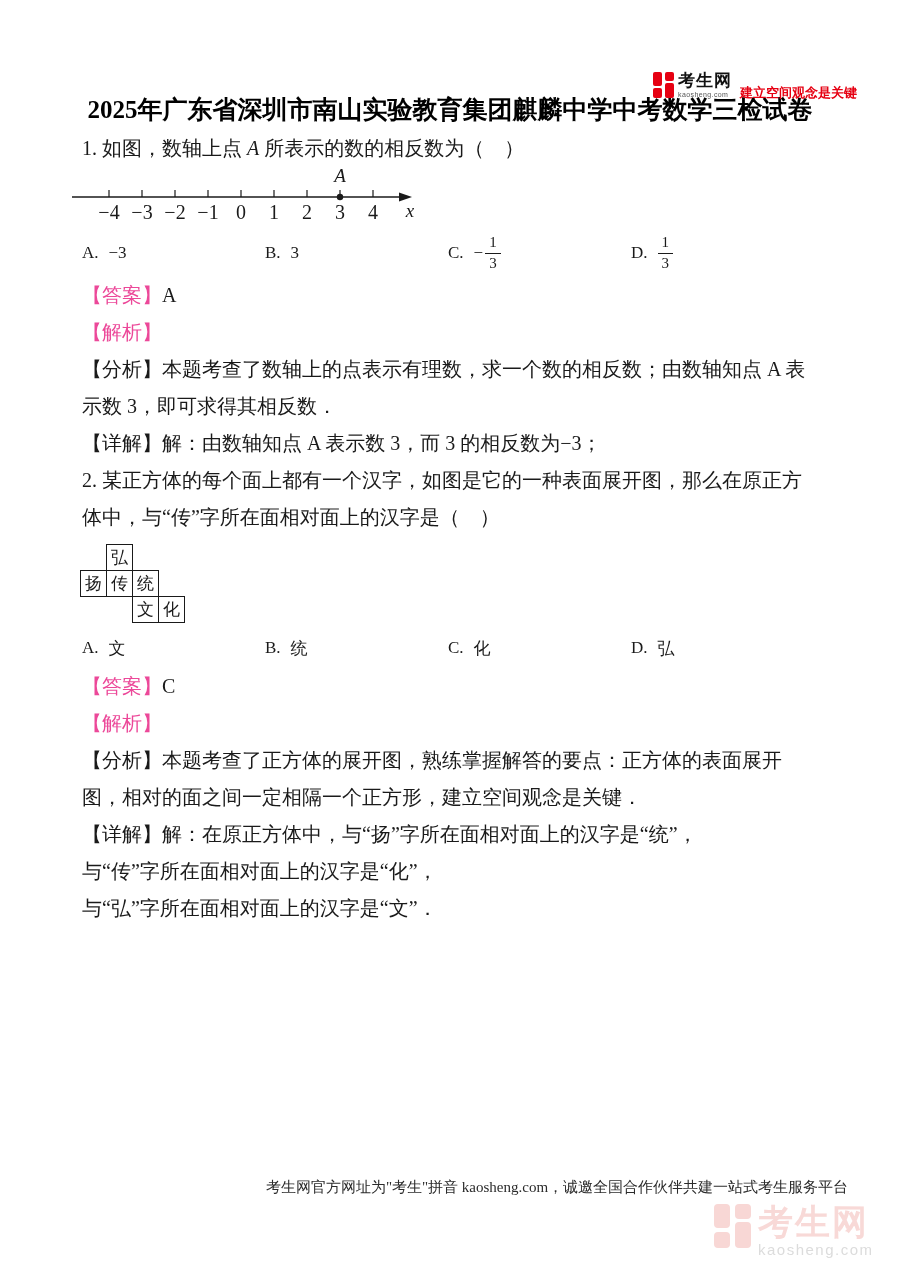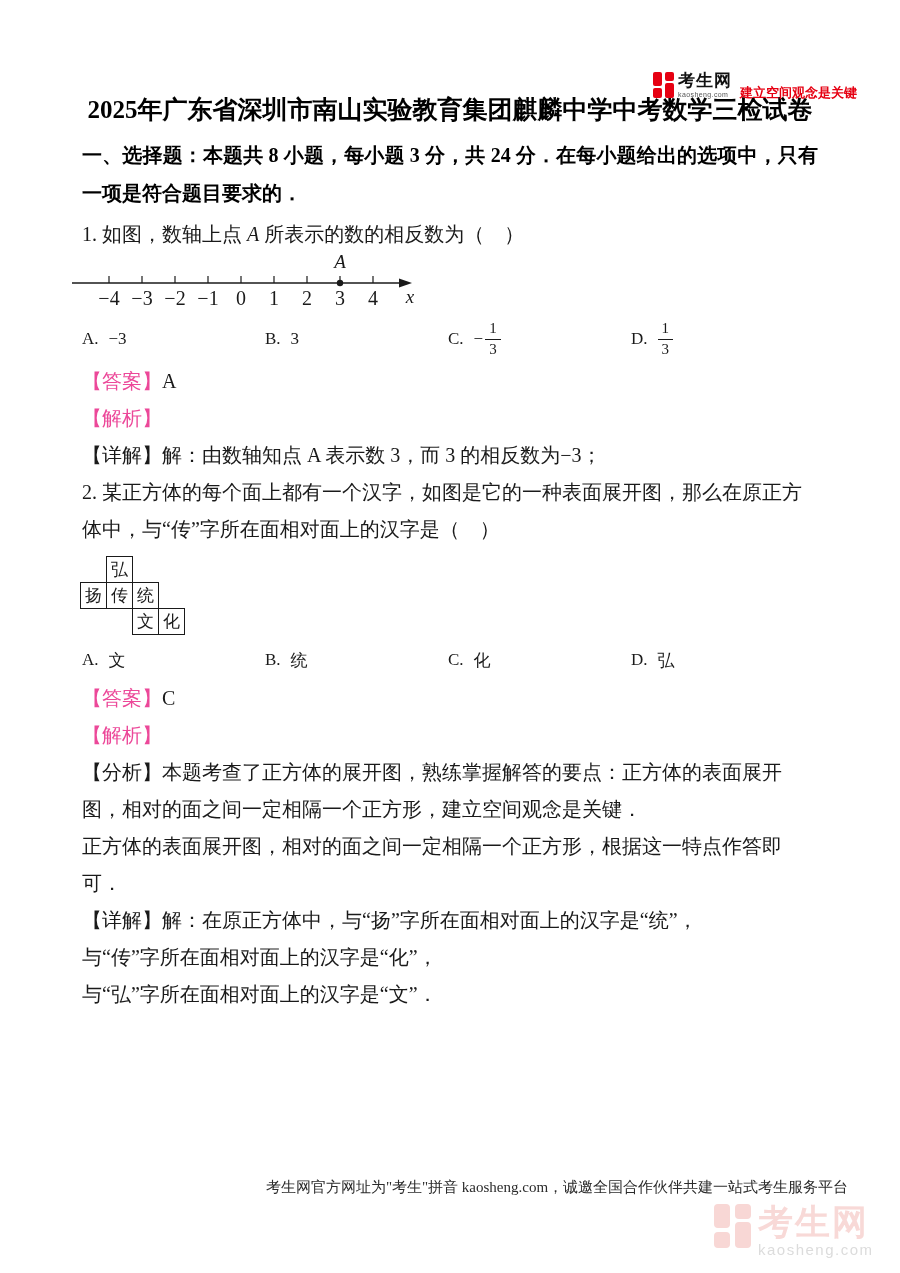--- a/index.html
+++ b/index.html
@@ -94,21 +94,20 @@
     </span>
     <span class="logo-text">
       <div class="logo-brand">考生网</div>
       <div class="logo-domain">kaosheng.com</div>
     </span>
     <span class="logo-tagline">建立空间观念是关键</span>
   </div>
 
   <h1 class="title">2025年广东省深圳市南山实验教育集团麒麟中学中考数学三检试卷</h1>
 
-  <p class="sec">一、选择题：本题共 8 小题，每小题 3 分，共 24 分．在每小题给出的选项中，只有一项是符合题目要求的．</p>
 
   <p class="line stem1"><span>1. 如图，数轴上点 </span><span class="var">A</span><span> 所表示的数的相反数为（　）</span></p>
 
   <div class="numberline" id="numberline"><svg width="350" height="58" xmlns="http://www.w3.org/2000/svg">
         <line x1="0" y1="28" x2="331" y2="28" stroke="#1a1a1a" stroke-width="1.4"></line>
         <polygon points="340,28 327,23.5 327,32.5" fill="#1a1a1a"></polygon>
         <line x1="37" y1="21" x2="37" y2="28" stroke="#1a1a1a" stroke-width="1.2"></line>
         <text x="37" y="50" text-anchor="middle" class="nl-num">−4</text>
         <line x1="70" y1="21" x2="70" y2="28" stroke="#1a1a1a" stroke-width="1.2"></line>
         <text x="70" y="50" text-anchor="middle" class="nl-num">−3</text>
@@ -156,20 +155,21 @@
         <span class="frac">
             <span class="num">1</span>
             <span class="den">3</span>
           </span>
       </span>
     </div>
   </div>
 
   <p class="line"><span class="blue">【答案】</span><span>A</span></p>
   <p class="line blue">【解析】</p>
+  <p class="line">【分析】本题考查了数轴上的点表示有理数，求一个数的相反数；由数轴知点 A 表示数 3，即可求得其相反数．</p>
   <p class="line">【详解】解：由数轴知点 A 表示数 3，而 3 的相反数为−3；</p>
 
   <p class="line">2. 某正方体的每个面上都有一个汉字，如图是它的一种表面展开图，那么在原正方体中，与“传”字所在面相对面上的汉字是（　）</p>
 
   <div class="cubenet" id="cubenet" style="width: 106px; height: 80px;">
       <div class="net-cell" style="left: 26px; top: 0px;">弘</div>
       <div class="net-cell" style="left: 0px; top: 26px;">扬</div>
       <div class="net-cell" style="left: 26px; top: 26px;">传</div>
       <div class="net-cell" style="left: 52px; top: 26px;">统</div>
       <div class="net-cell" style="left: 52px; top: 52px;">文</div>
@@ -191,21 +191,20 @@
     </div>
     <div class="opt">
       <span class="opt-label">D.</span>
       <span class="opt-val">弘</span>
     </div>
   </div>
 
   <p class="line"><span class="blue">【答案】</span><span>C</span></p>
   <p class="line blue">【解析】</p>
   <p class="line">【分析】本题考查了正方体的展开图，熟练掌握解答的要点：正方体的表面展开图，相对的面之间一定相隔一个正方形，建立空间观念是关键．</p>
-  <p class="line">正方体的表面展开图，相对的面之间一定相隔一个正方形，根据这一特点作答即可．</p>
   <p class="line">【详解】解：在原正方体中，与“扬”字所在面相对面上的汉字是“统”，</p>
   <p class="line">与“传”字所在面相对面上的汉字是“化”，</p>
   <p class="line">与“弘”字所在面相对面上的汉字是“文”．</p>
 
   <div class="footer">考生网官方网址为"考生"拼音 kaosheng.com，诚邀全国合作伙伴共建一站式考生服务平台</div>
 
   <div class="watermark">
     <span class="ks-icon lg">
       <span class="k1"></span>
         <span class="k2"></span>

